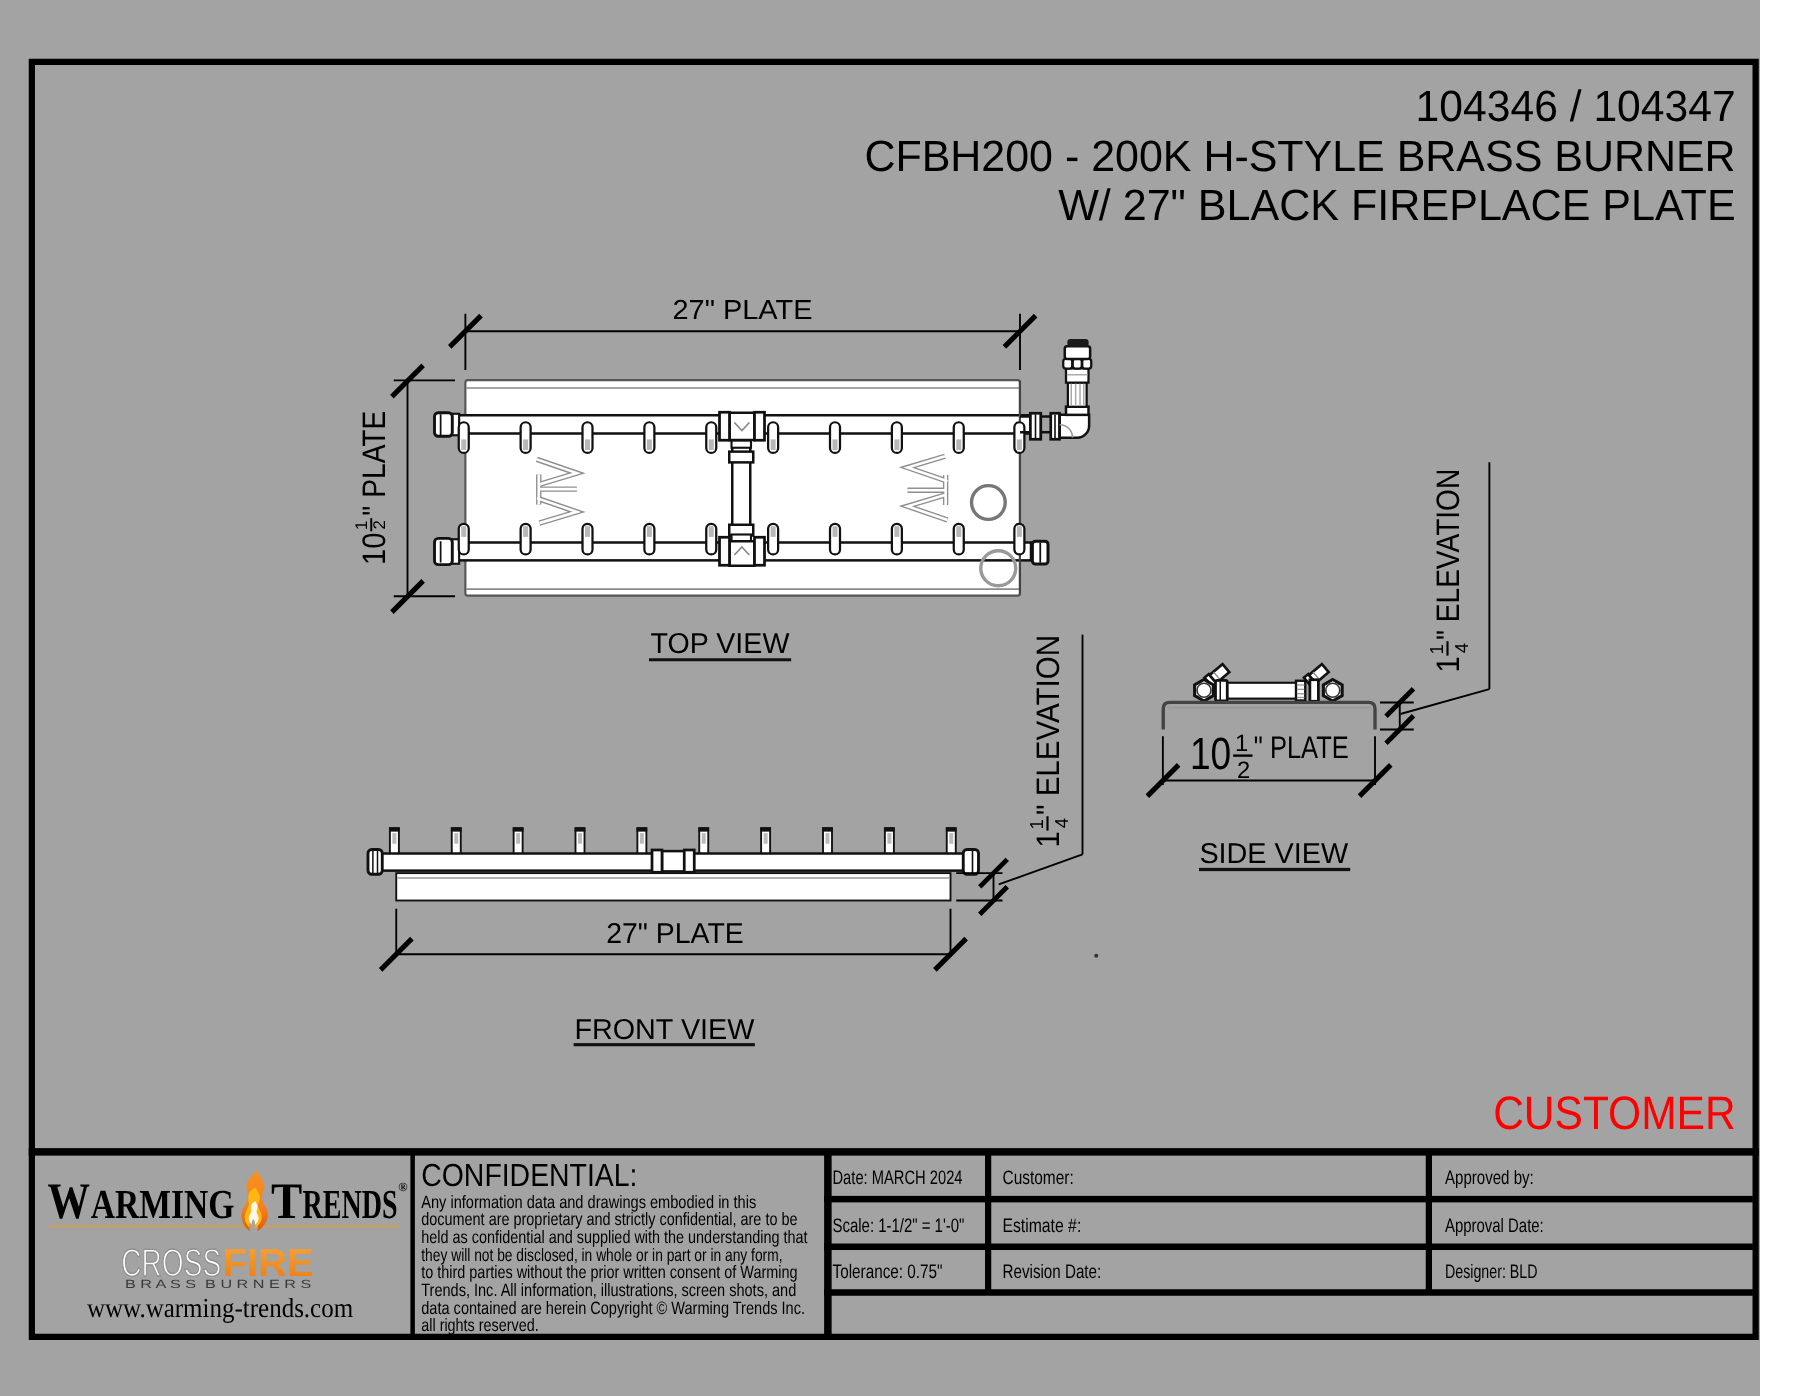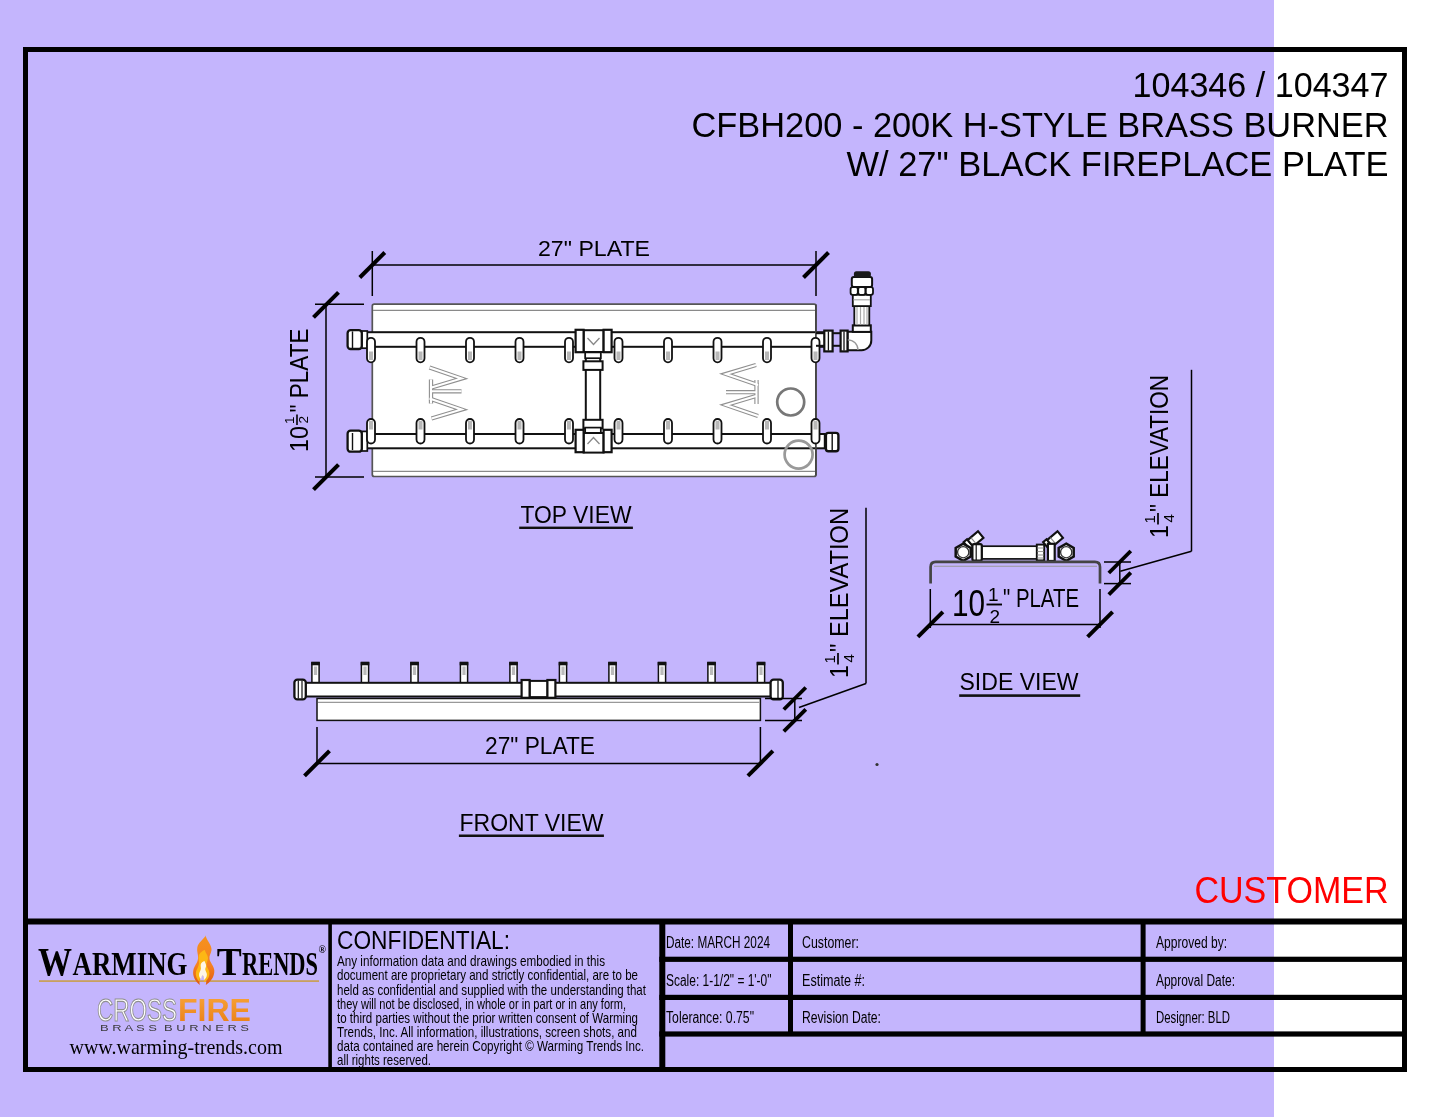--- a/index.html
+++ b/index.html
@@ -1,15 +1,15 @@
 <!DOCTYPE html>
 <html><head><meta charset="utf-8">
 <style>
 html,body{margin:0;padding:0;background:#fff}
-#page{position:relative;width:1274px;height:1117px;background:#c4b5fd;font-family:"Liberation Sans",sans-serif}
+#page{position:relative;width:1408px;height:1117px;background:#a3a3a3;font-family:"Liberation Sans",sans-serif}
 </style></head>
 <body>
 <div id="page">
 <svg style="will-change:transform" width="1445" height="1117" viewBox="0 0 1445 1117" font-family="Liberation Sans, sans-serif" fill="#000">
 <defs>
 <linearGradient id="fireg" x1="0" y1="0" x2="0" y2="1">
 <stop offset="0" stop-color="#F9A63A"></stop>
           <stop offset="1" stop-color="#E87B13"></stop>
 </linearGradient>
 <linearGradient id="flameg" x1="0" y1="0" x2="0" y2="1">

